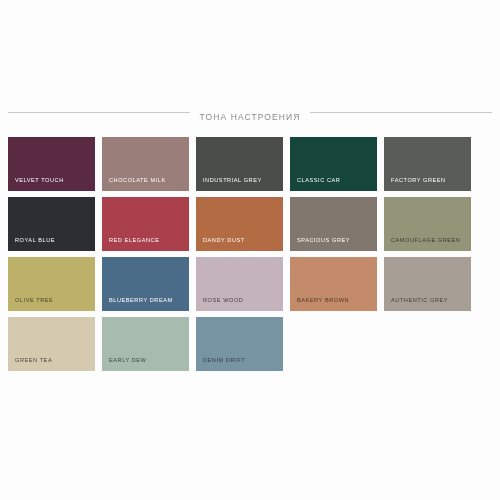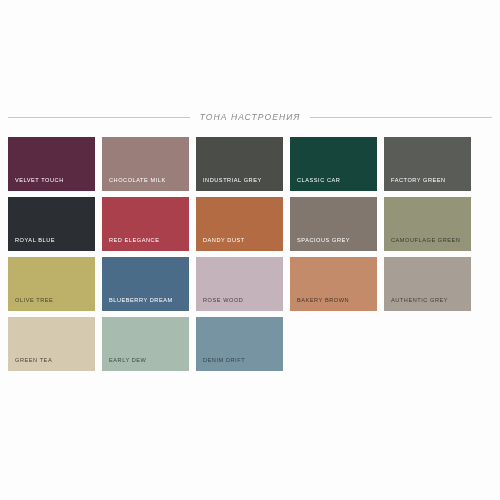--- a/index.html
+++ b/index.html
@@ -20,23 +20,22 @@
     background: #fdfdfd;
     box-sizing: border-box;
   }
   
   #heading {
     position: absolute;
     left: 8px;
     top: 112px;
     width: 484px;
     display: flex;
-    align-items: center;
+    align-items: flex-start;
     gap: 10px;
-    font-style: italic;
   }
   .rule {
     flex: 1 1 auto;
     height: 1px;
     background: #c9c9c9;
   }
   #heading-title {
     flex: 0 0 auto;
     font-size: 8.5px;
     letter-spacing: 1.1px;

